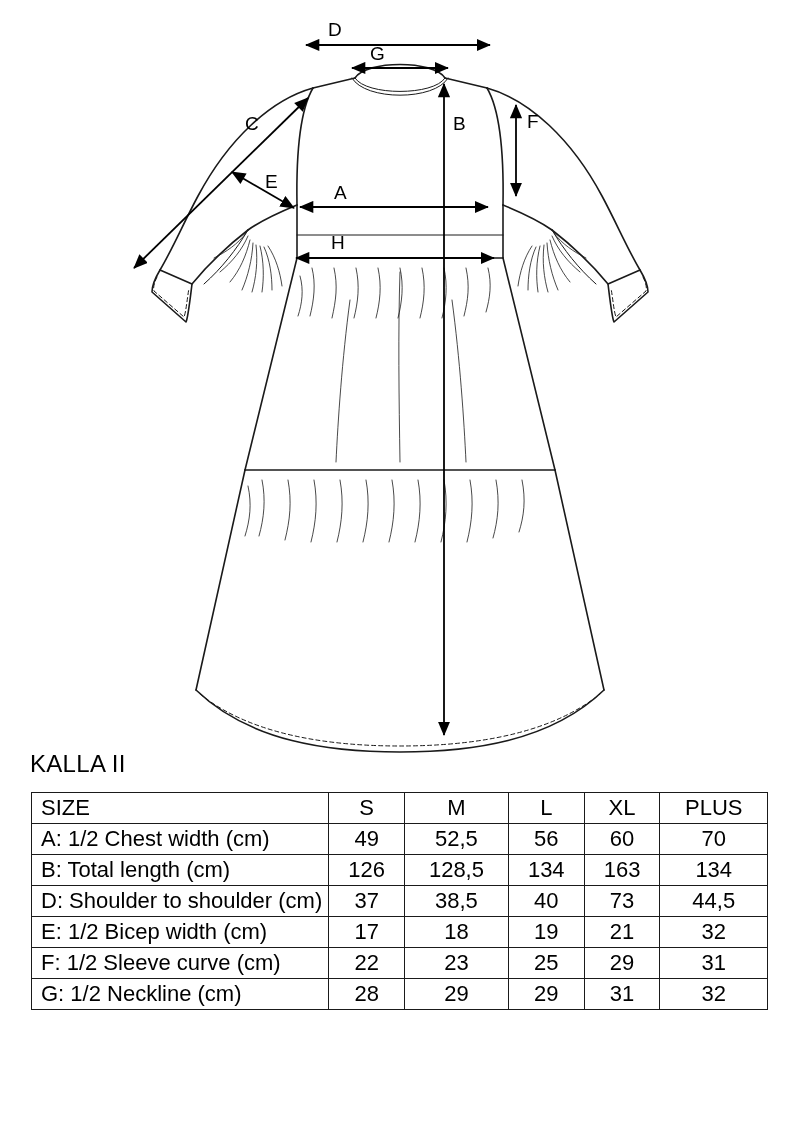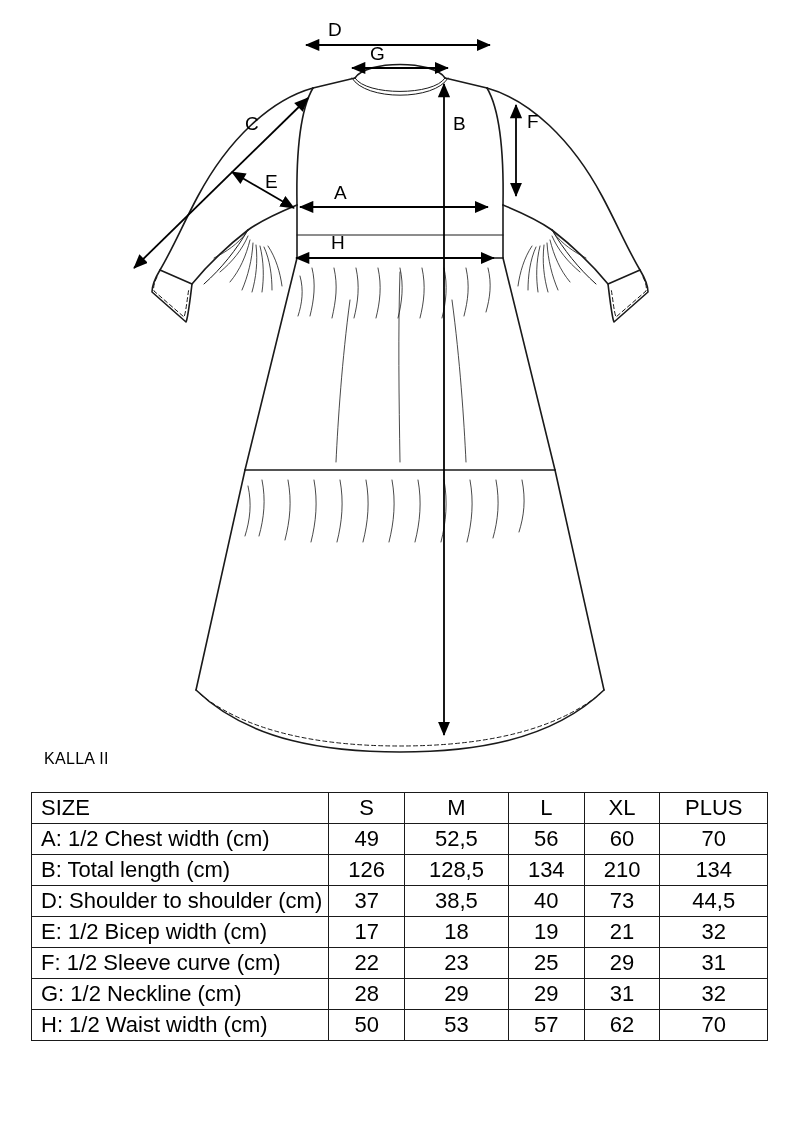--- a/index.html
+++ b/index.html
@@ -57,23 +57,23 @@
     stroke: #000000;
     stroke-width: 1.8;
   }
   .meas-label {
     font-family: "Liberation Sans", sans-serif;
     font-size: 19px;
     fill: #000000;
   }
   #title {
     position: absolute;
-    left: 44px;
+    left: 30px;
     top: 750px;
-    font-size: 16px;
+    font-size: 24px;
     letter-spacing: 0.3px;
     text-align: right;
   }
   #size-table {
     position: absolute;
     left: 31px;
     top: 792px;
     width: 737px;
     border-collapse: collapse;
     font-size: 22px;
@@ -251,21 +251,21 @@
       <td>52,5</td>
       <td>56</td>
       <td>60</td>
       <td>70</td>
     </tr>
     <tr>
       <td class="rowhead">B: Total length (cm)</td>
       <td>126</td>
       <td>128,5</td>
       <td>134</td>
-      <td>210</td>
+      <td>163</td>
       <td>134</td>
     </tr>
     <tr>
       <td class="rowhead">D: Shoulder to shoulder (cm)</td>
       <td>37</td>
       <td>38,5</td>
       <td>40</td>
       <td>73</td>
       <td>44,5</td>
     </tr>
@@ -286,22 +286,14 @@
       <td>31</td>
     </tr>
     <tr>
       <td class="rowhead">G: 1/2 Neckline (cm)</td>
       <td>28</td>
       <td>29</td>
       <td>29</td>
       <td>31</td>
       <td>32</td>
     </tr>
-    <tr>
-      <td class="rowhead">H: 1/2 Waist width (cm)</td>
-      <td>50</td>
-      <td>53</td>
-      <td>57</td>
-      <td>62</td>
-      <td>70</td>
-    </tr>
   </tbody>
 </table>
 
 </body></html>

